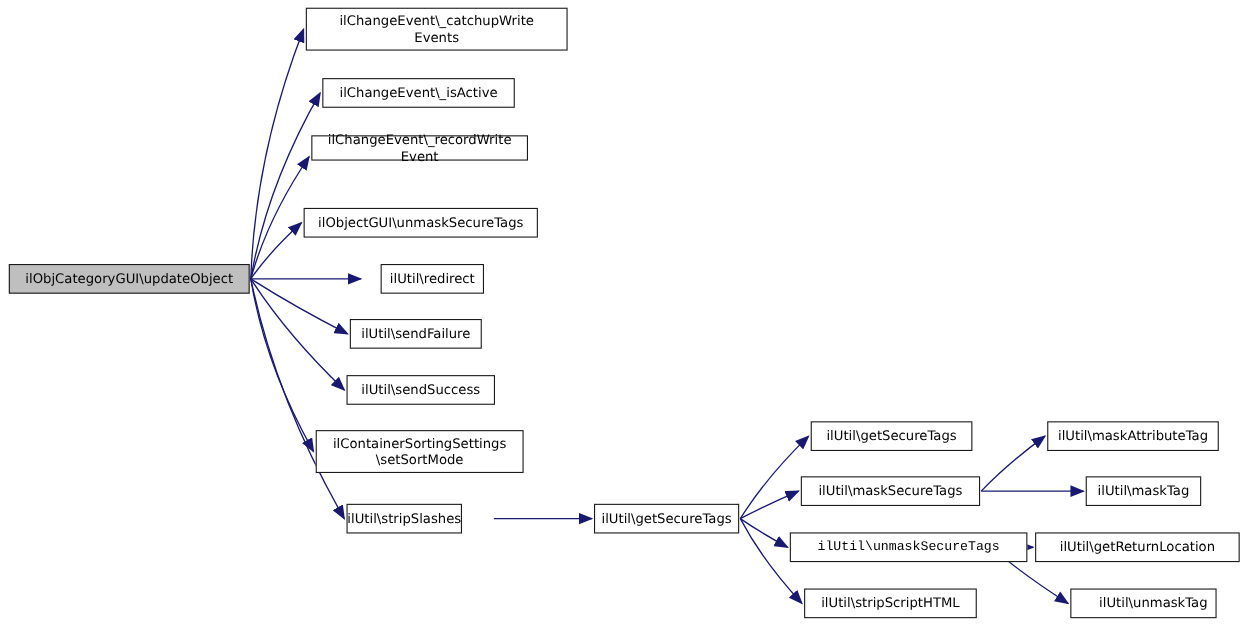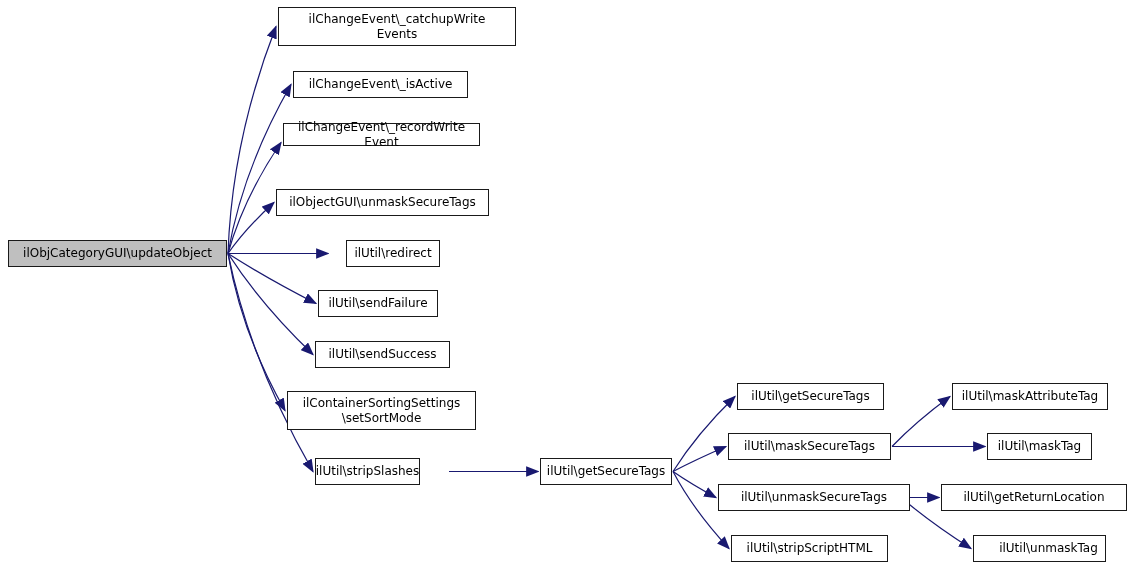--- a/index.html
+++ b/index.html
@@ -116,21 +116,21 @@
       </div>
       <div class="node" style="left: 540px; top: 458px; width: 132px; height: 27px;">
         <span class="node-label">ilUtil\getSecureTags</span>
       </div>
       <div class="node" style="left: 737px; top: 383px; width: 147px; height: 27px;">
         <span class="node-label">ilUtil\getSecureTags</span>
       </div>
       <div class="node" style="left: 728px; top: 433px; width: 163px; height: 27px;">
         <span class="node-label">ilUtil\maskSecureTags</span>
       </div>
-      <div class="node" style="left: 718px; top: 484px; width: 192px; height: 27px;">
+      <div class="node" style="left: 718px; top: 484px; width: 216px; height: 27px; font-family: Liberation Mono, monospace;">
         <span class="node-label">ilUtil\unmaskSecureTags</span>
       </div>
       <div class="node" style="left: 731px; top: 535px; width: 157px; height: 27px;">
         <span class="node-label">ilUtil\stripScriptHTML</span>
       </div>
       <div class="node" style="left: 952px; top: 383px; width: 156px; height: 27px;">
         <span class="node-label">ilUtil\maskAttributeTag</span>
       </div>
       <div class="node" style="left: 987px; top: 433px; width: 105px; height: 27px;">
         <span class="node-label">ilUtil\maskTag</span>

